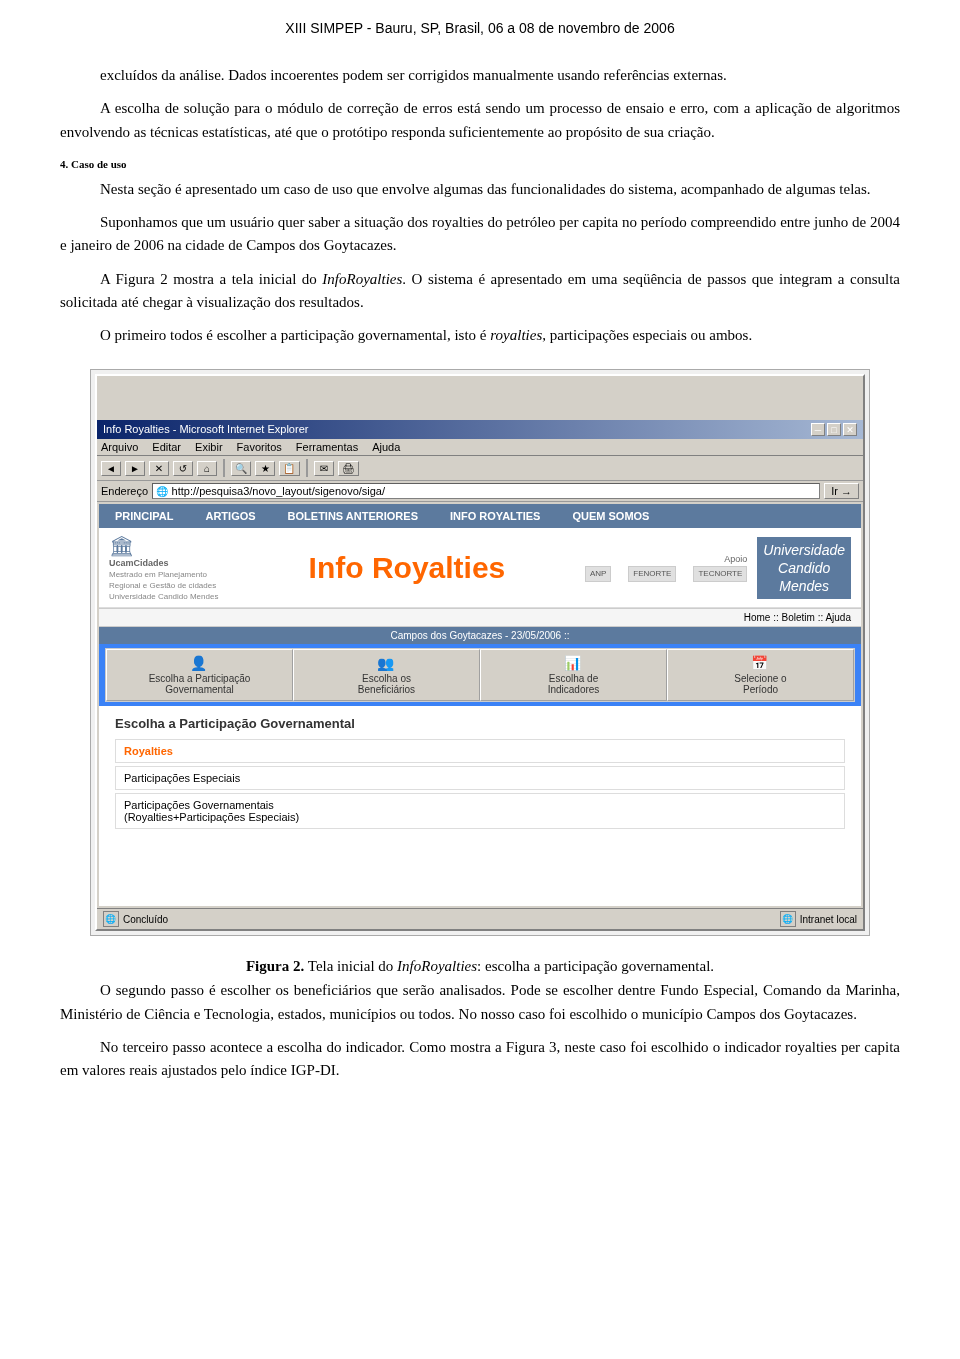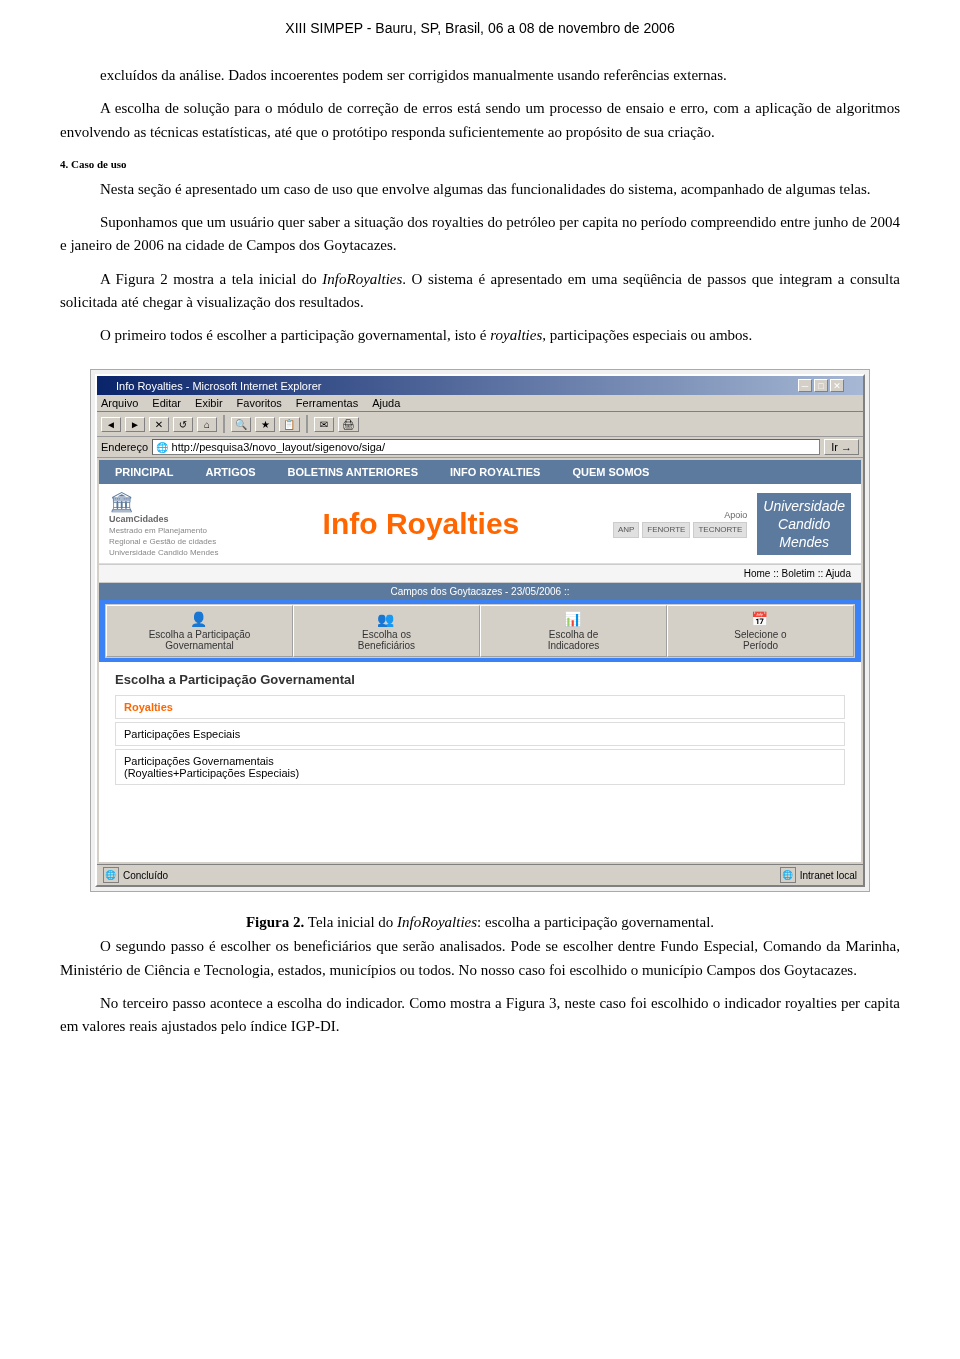--- a/index.html
+++ b/index.html
@@ -48,24 +48,24 @@
       border-top-color: #ffffff;
       border-left-color: #ffffff;
       font-family: Arial, sans-serif;
       font-size: 11px;
     }
 
     .browser-titlebar {
       background: linear-gradient(to right, #0a246a, #a6b8d4);
       color: white;
       font-size: 11px;
-      padding: 3px 19px;
+      padding: 3px 6px;
       display: flex;
       justify-content: space-between;
-      align-items: center;
+      margin-top: 44px;
     }
 
     .browser-titlebar-buttons {
       display: flex;
       gap: 2px;
     }
 
     .browser-titlebar-btn {
       width: 14px;
       height: 13px;
@@ -436,21 +436,21 @@
           <div class="logo-icon">🏛</div>
           <div class="logo-text-main">
             <strong>UcamCidades</strong><br>
             <span style="font-size:8px; color:#888;">Mestrado em Planejamento Regional e Gestão de cidades Universidade Candido Mendes</span>
           </div>
         </div>
         <div class="site-title">Info Royalties</div>
         <div class="right-logos">
           <div style="font-size:8px; color:#666; text-align:right; line-height:1.2;">
             <div style="font-size:9px;">Apoio</div>
-            <div style="display:flex; gap:3px; margin-top:2px;">
+            <div style="display:flex; gap:17px; margin-top:2px;">
               <div class="logo-box">ANP</div>
               <div class="logo-box">FENORTE</div>
               <div class="logo-box">TECNORTE</div>
             </div>
           </div>
           <div style="margin-left:6px;">
             <div style="background:#5c7a9e; color:white; font-size:14px; padding:4px 6px; line-height:1.3; text-align:center;font-style:italic;">
               Universidade<br>Candido<br>Mendes
             </div>
           </div>

